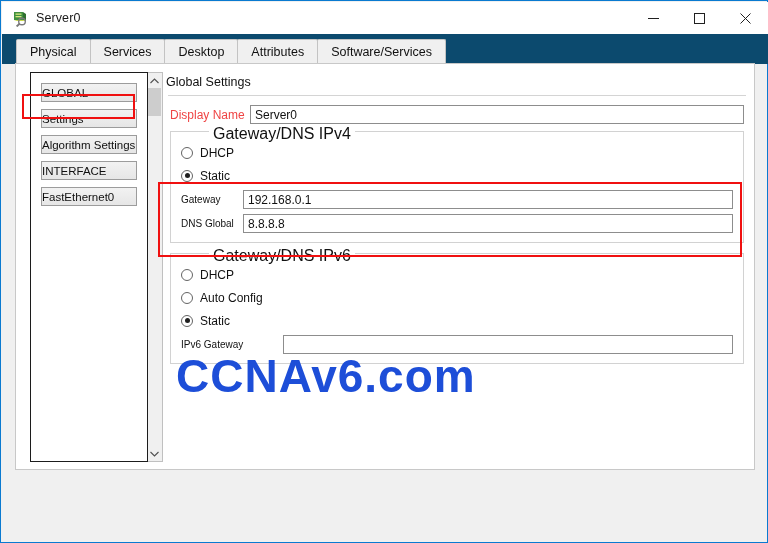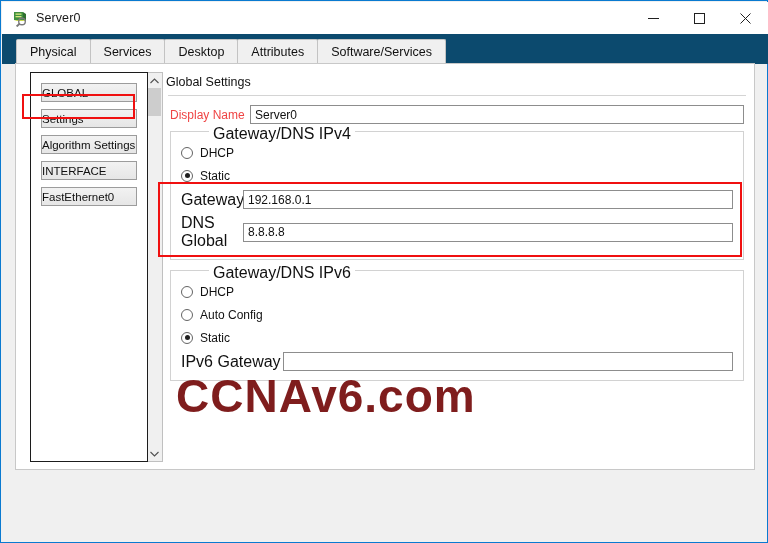--- a/index.html
+++ b/index.html
@@ -144,26 +144,26 @@
     width: 12px; height: 12px; border-radius: 50%;
     border: 1px solid #646464; background: #fff;
     margin-right: 7px; position: relative; flex: none;
   }
   .radio.checked::after {
     content: ""; position: absolute; left: 2.5px; top: 2.5px;
     width: 5px; height: 5px; border-radius: 50%; background: #202020;
   }
   .radio-label { font-size: 12px; color: #111; }
   .ip-row { display: flex; align-items: center; margin-top: 5px; }
-  .ip-label { font-size: 16px; color: #111; }
+  .ip-label { font-size: 10px; color: #111; }
   
   #watermark {
-    position: absolute; left: 175px; top: 368px;
+    position: absolute; left: 175px; top: 348px;
     font-size: 46px; font-weight: bold;
-    color: #7f1d1d; letter-spacing: 1px;
+    color: #1d4ed8; letter-spacing: 1px;
     pointer-events: none; white-space: nowrap;
   }
   
   .redbox {
     position: absolute; border: 2px solid #f01010;
     pointer-events: none; z-index: 20;
   }
   
   #bottombar {
     position: absolute; left: 1px; bottom: 1px;

